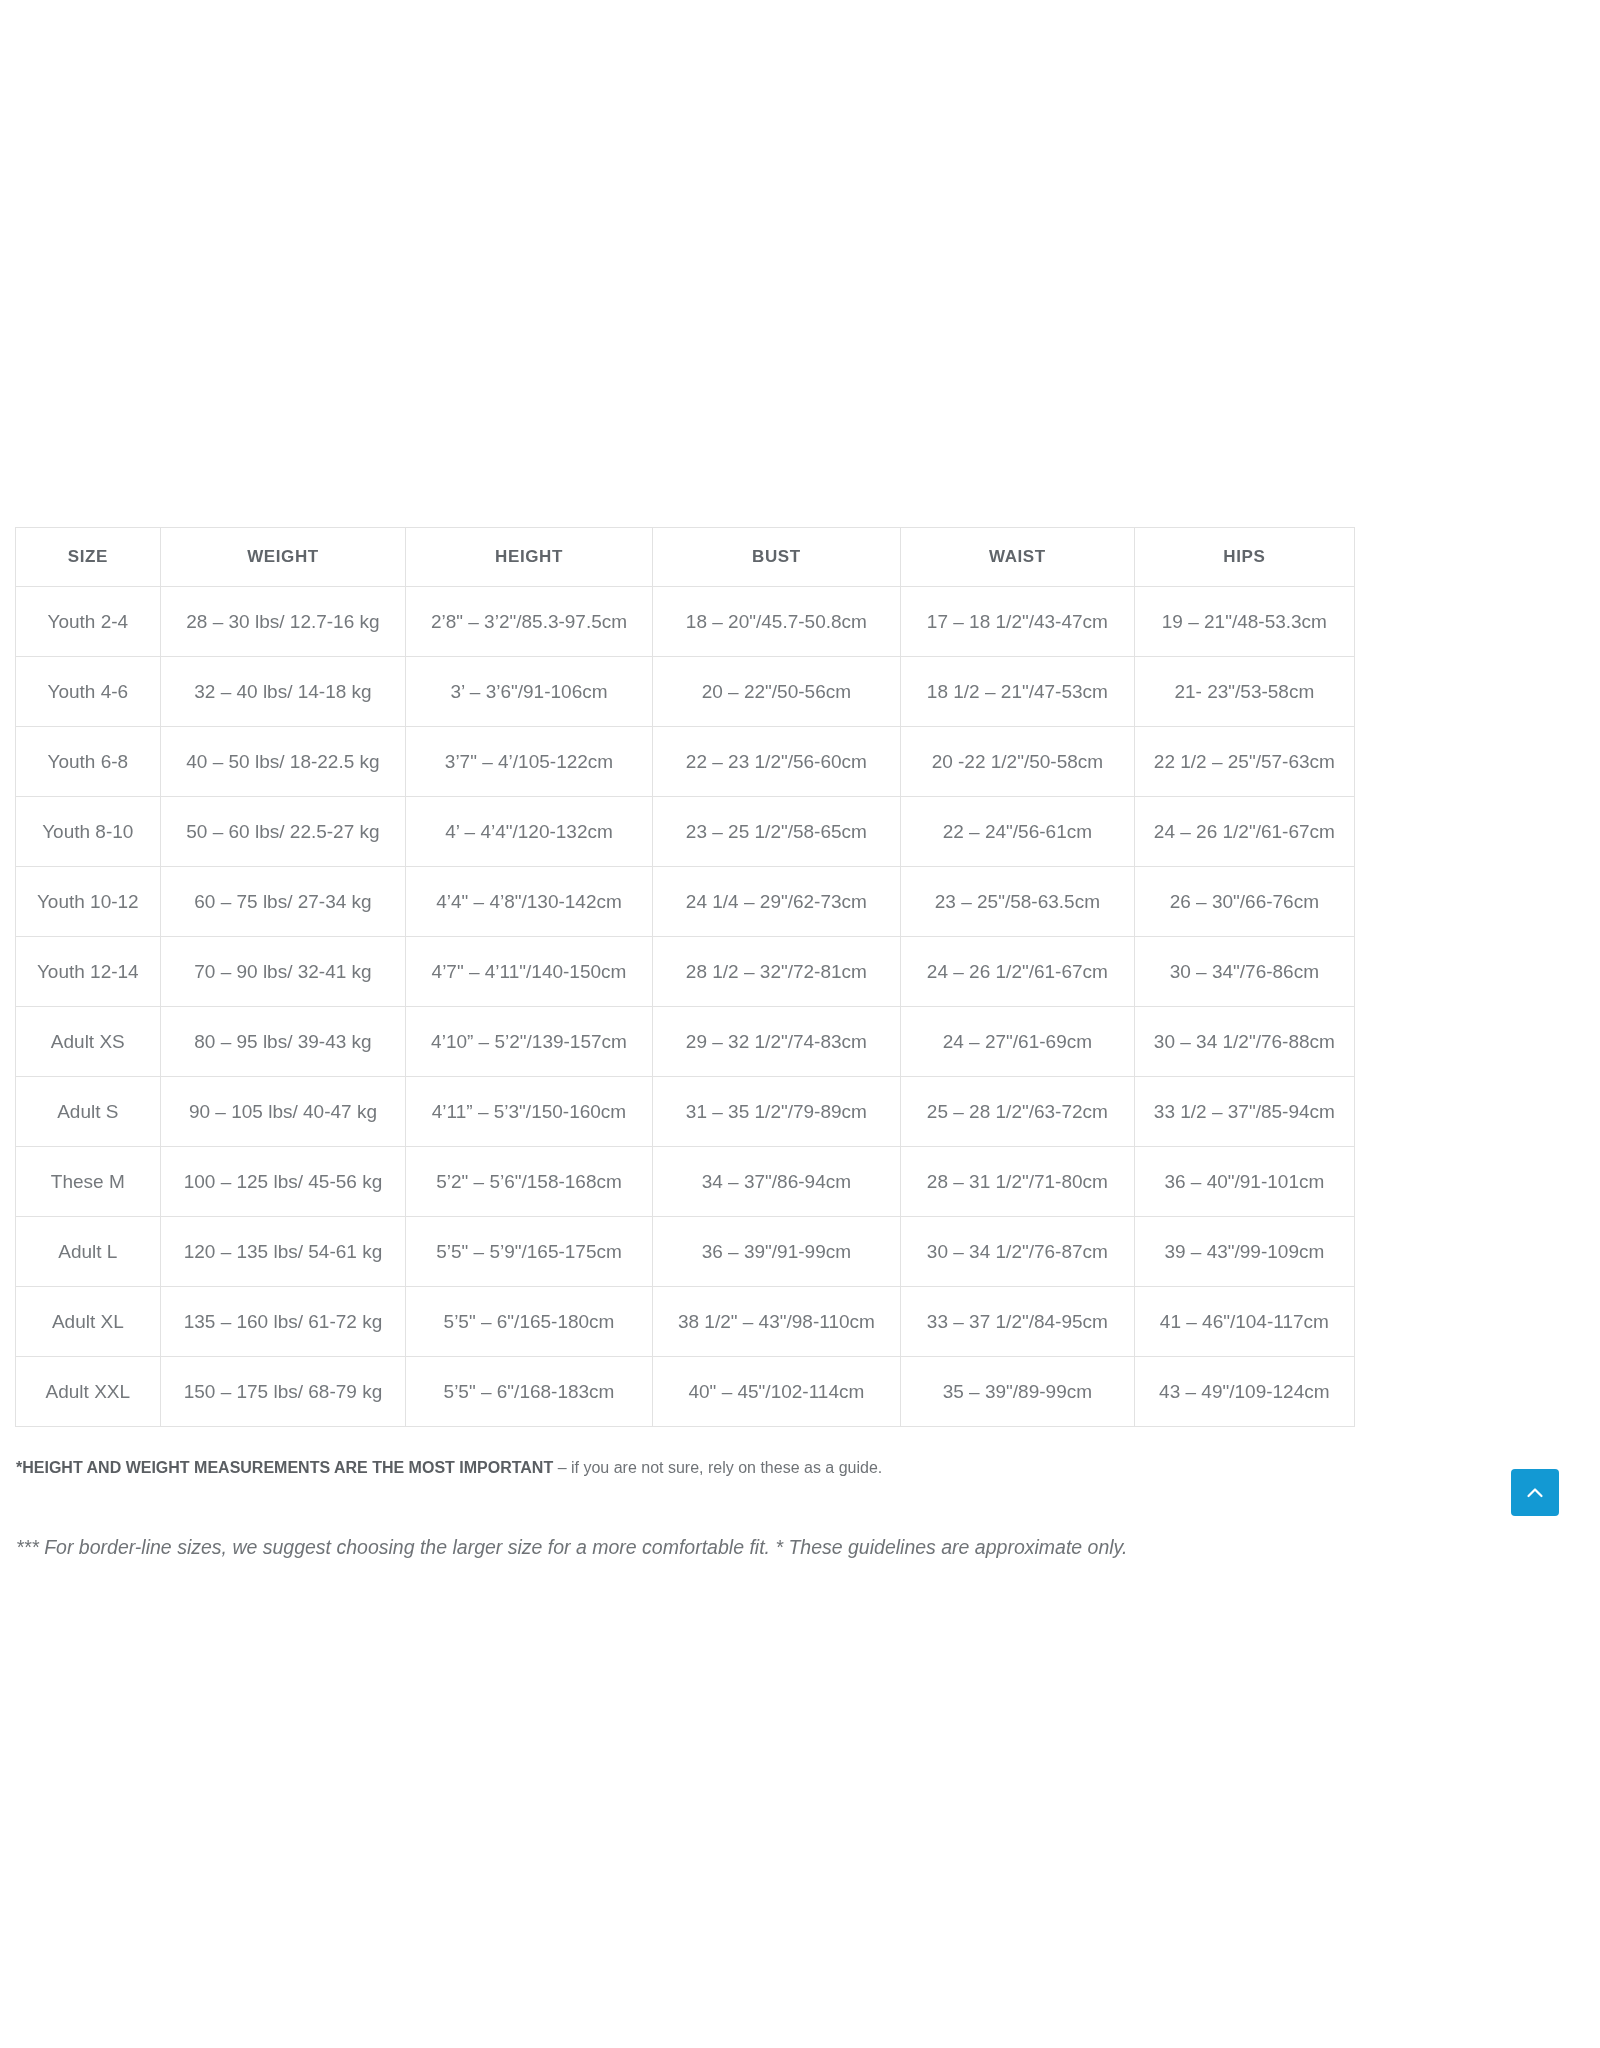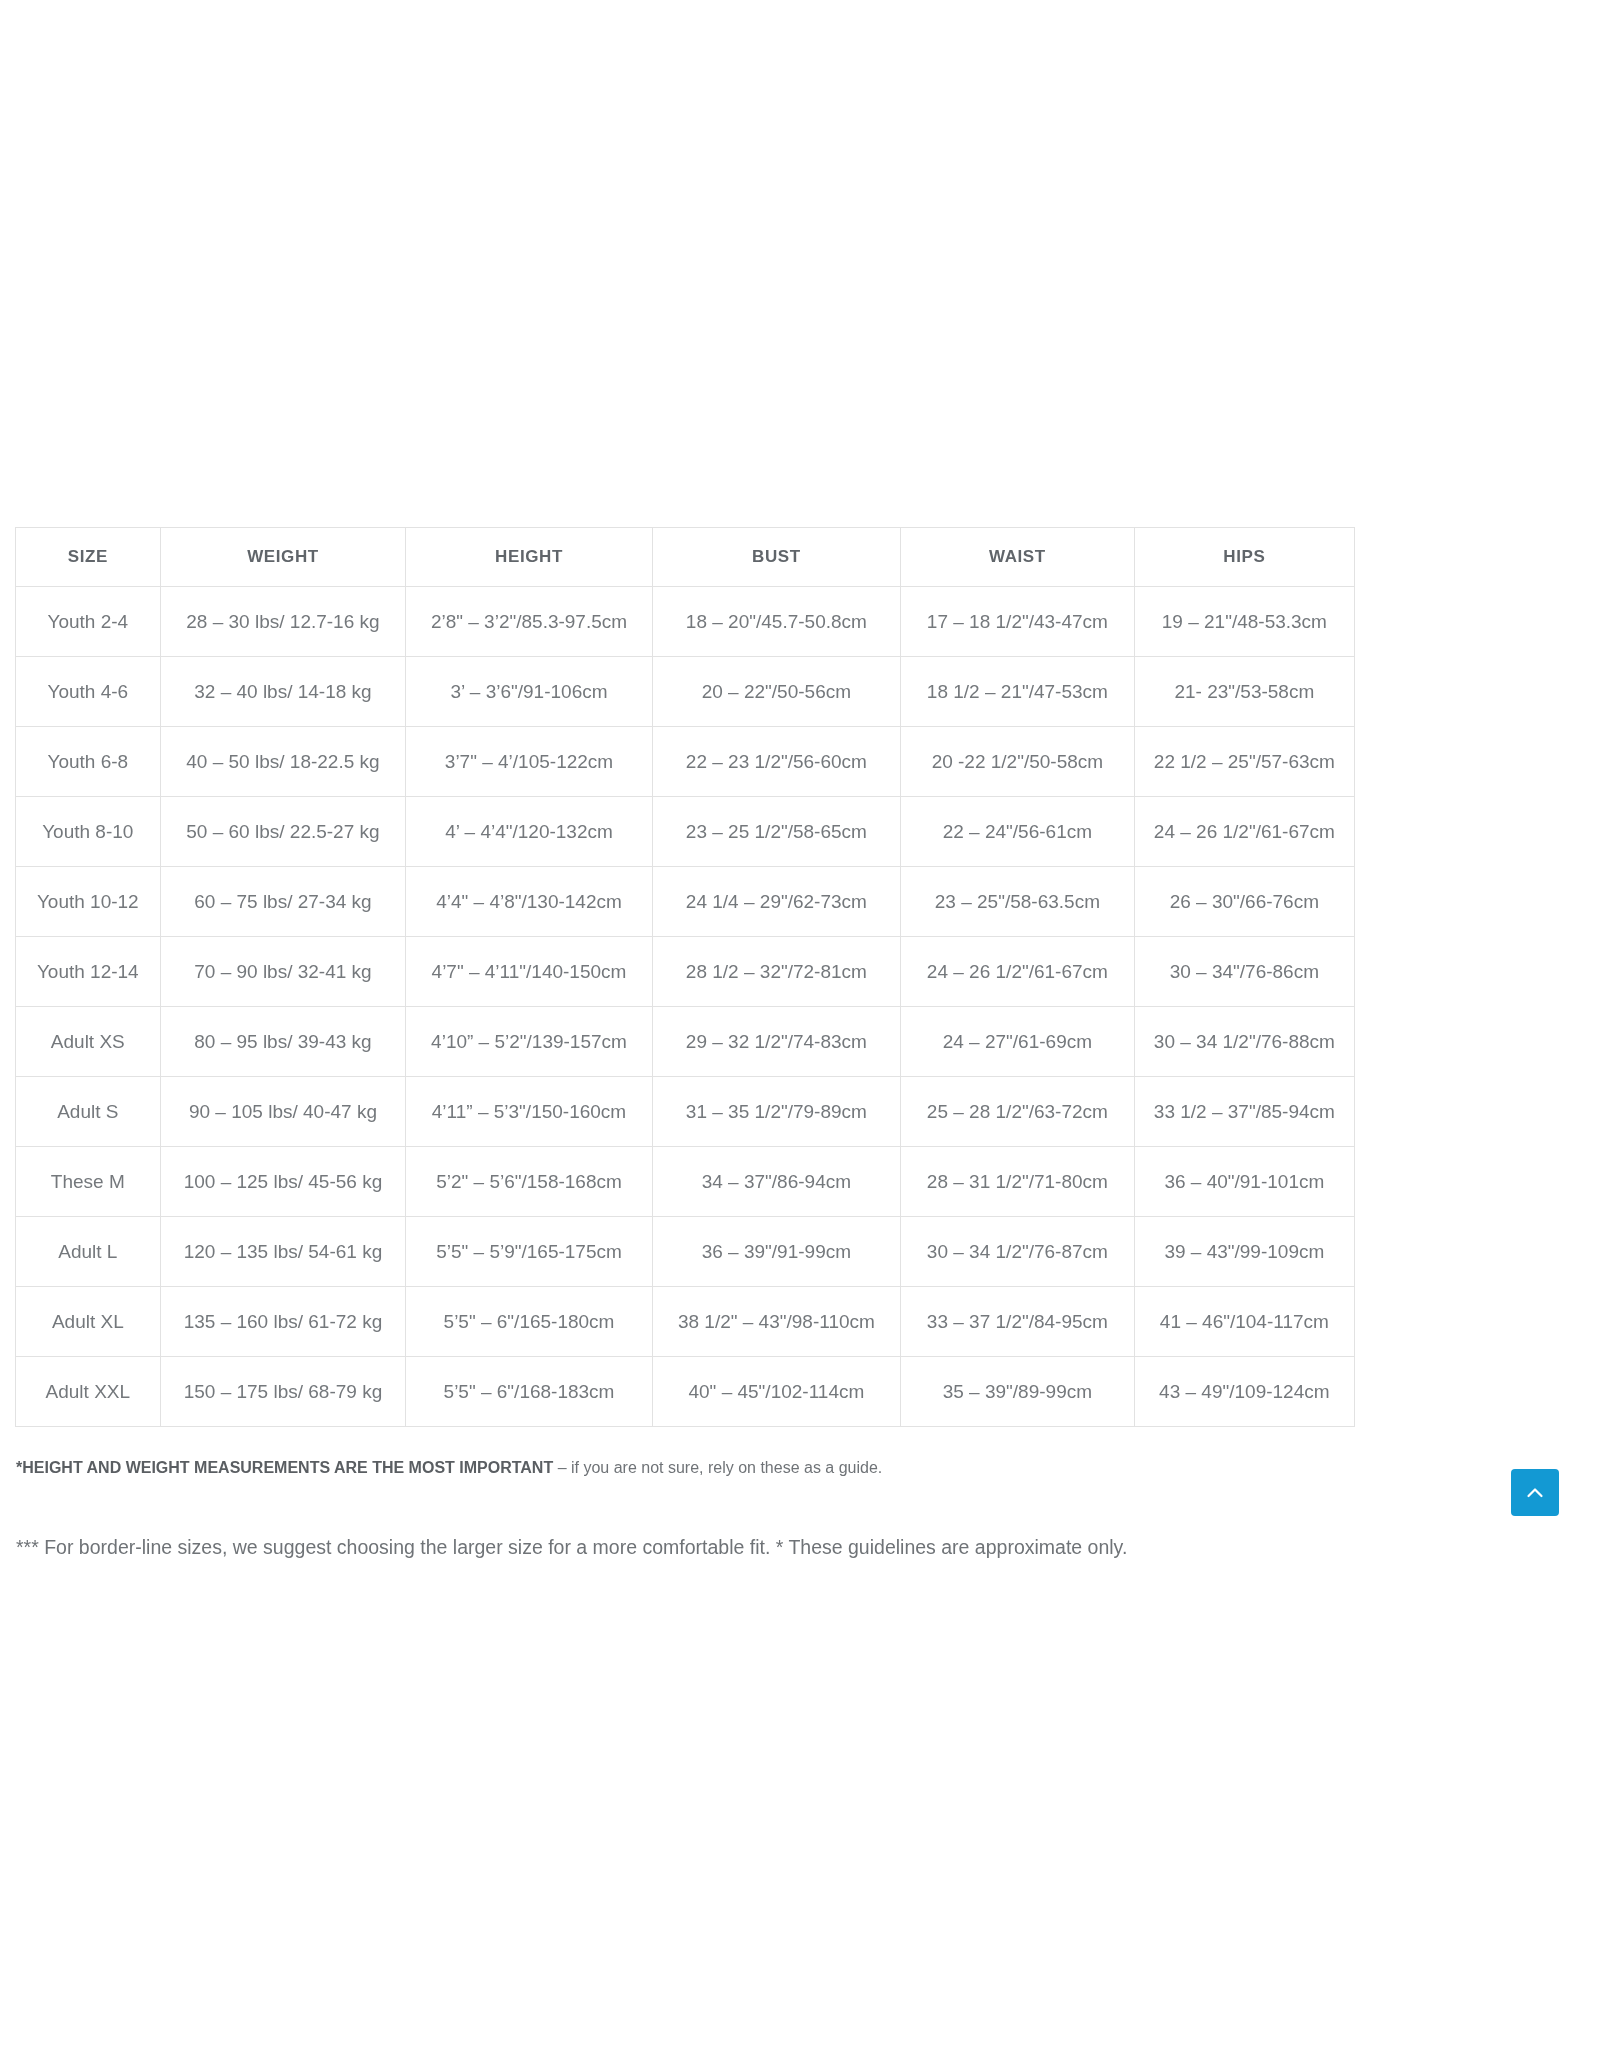--- a/index.html
+++ b/index.html
@@ -55,20 +55,21 @@
     font-weight: 700;
     color: #5a5e62;
   }
   .note2 {
     position: absolute;
     top: 1516px;
     left: 16px;
     font-size: 19.5px;
     color: #6f7377;
     white-space: nowrap;
+    font-style: italic;
   }
   .scroll-top-btn {
     position: absolute;
     left: 1511px;
     top: 1469px;
     width: 48px;
     height: 47px;
     border: none;
     border-radius: 4px;
     background: #1399d3;

